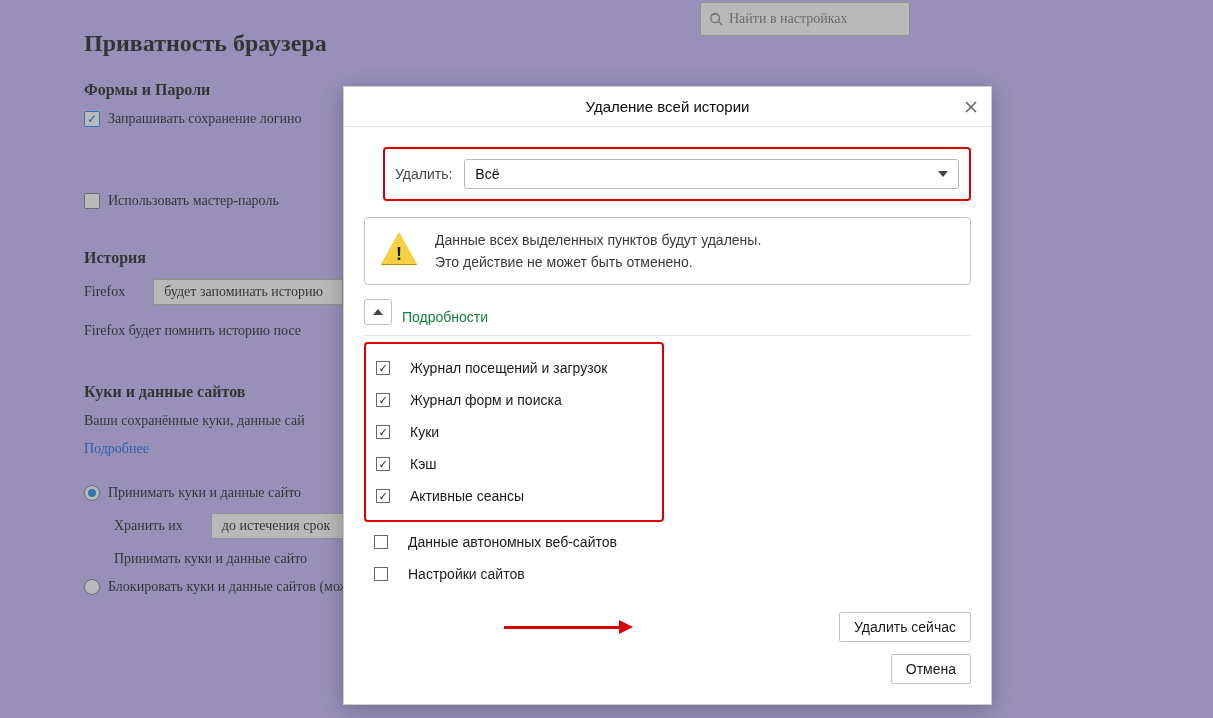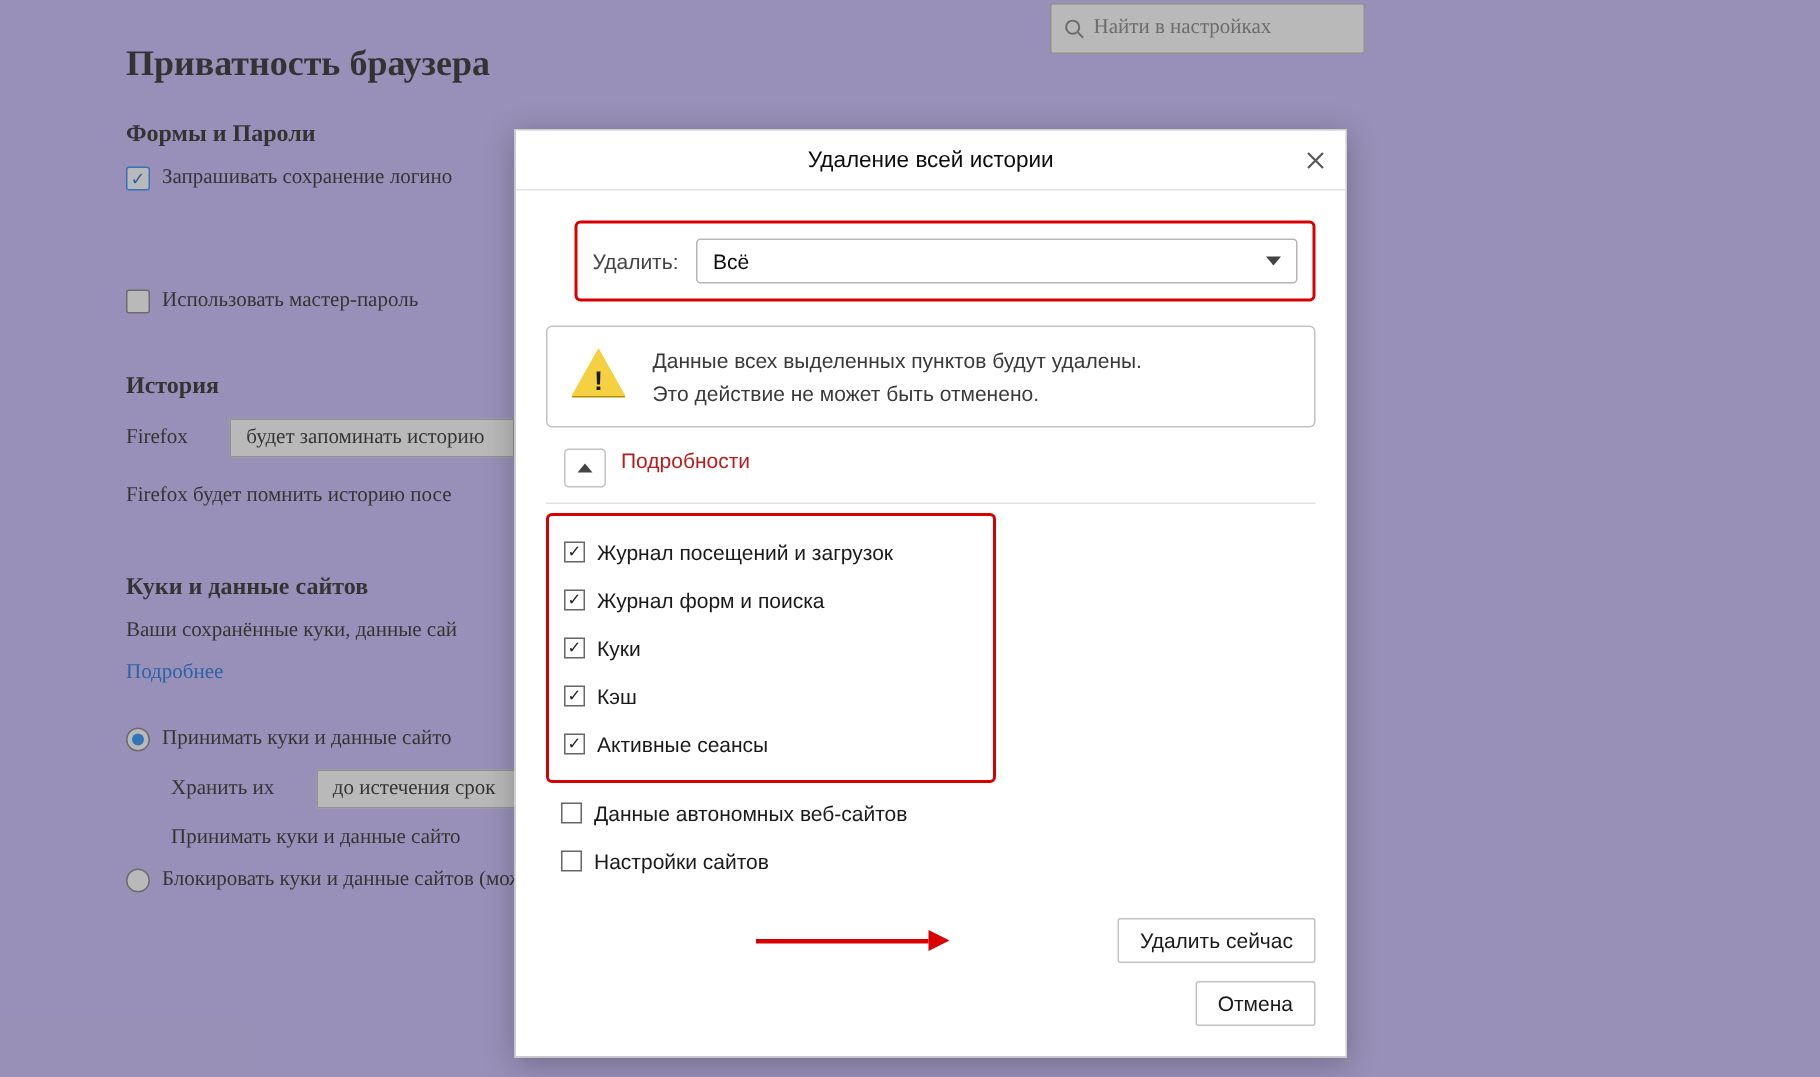--- a/index.html
+++ b/index.html
@@ -82,21 +82,21 @@
 
 .scrim {
   position: absolute; inset: 0;
   background: rgba(100,100,100,0.45);
 }
 
 
 .modal {
   position: absolute;
   top: 86px; left: 343px;
-  width: 555px;
+  width: 649px;
   background: #fff;
   border: 1px solid #ccc;
   box-shadow: 0 4px 20px rgba(0,0,0,0.25);
   display: flex;
   flex-direction: column;
 }
 .modal-header {
   display:flex; align-items:center; justify-content:center;
   position: relative;
   height: 40px;
@@ -156,42 +156,42 @@
   border-right: 18px solid transparent;
   border-bottom: 32px solid #f5d142;
   filter: drop-shadow(0 1px 0 #b38f00);
 }
 .warn-icon .bang {
   position:absolute; top: 12px; left: 50%; transform: translateX(-50%);
   font-weight: bold; font-size: 18px; color: #1a1a1a;
 }
 
 .details-row {
-  display:flex; align-items:flex-start; gap: 10px; margin: 14px 0 10px 12px; color:#b91c1c;
+  display:flex; align-items:flex-end; gap: 10px; margin: 14px 0 10px 0; color:#15803d;
 }
 .expander {
   width: 28px; height: 26px;
   border: 1px solid #c2c2c2; border-radius: 3px;
   display:flex; align-items:center; justify-content:center;
   background:#fff;
 }
 .caret-up { width:0; height:0; border-left:5px solid transparent; border-right:5px solid transparent; border-bottom:6px solid #444; }
 
 .check-list {
   border-top: 1px solid #e3e3e4;
   padding-top: 6px;
 }
 .check-list .group1 {
   border: 2px solid #d80000;
   border-radius: 4px;
   padding: 8px 10px 8px 10px;
   width: 300px;
 }
 .ck-item {
-  display:flex; align-items:center; gap: 8px;
+  display:flex; align-items:center; gap: 20px;
   padding: 8px 0;
   font-size: 14px;
   color: #1a1a1a;
 }
 .ck {
   width: 14px; height: 14px;
   border: 1px solid #666;
   display:inline-flex; align-items:center; justify-content:center;
   font-size: 12px;
 }

